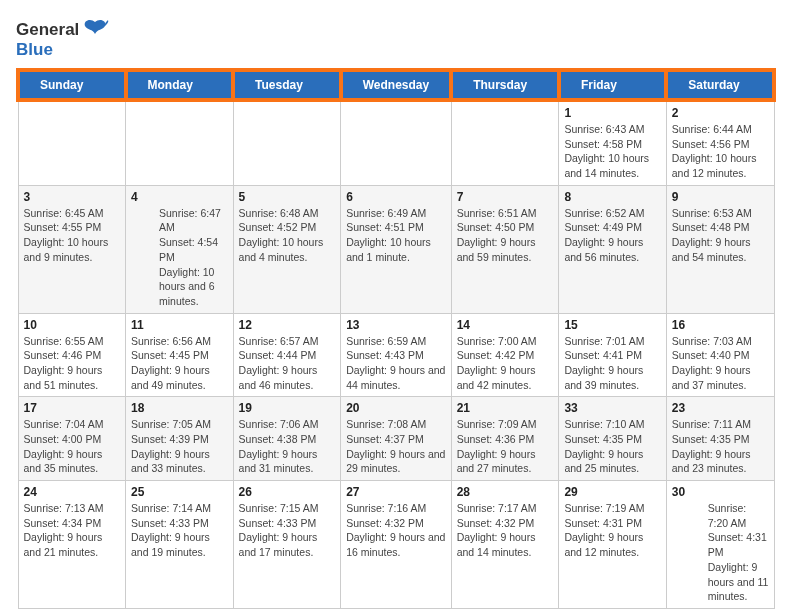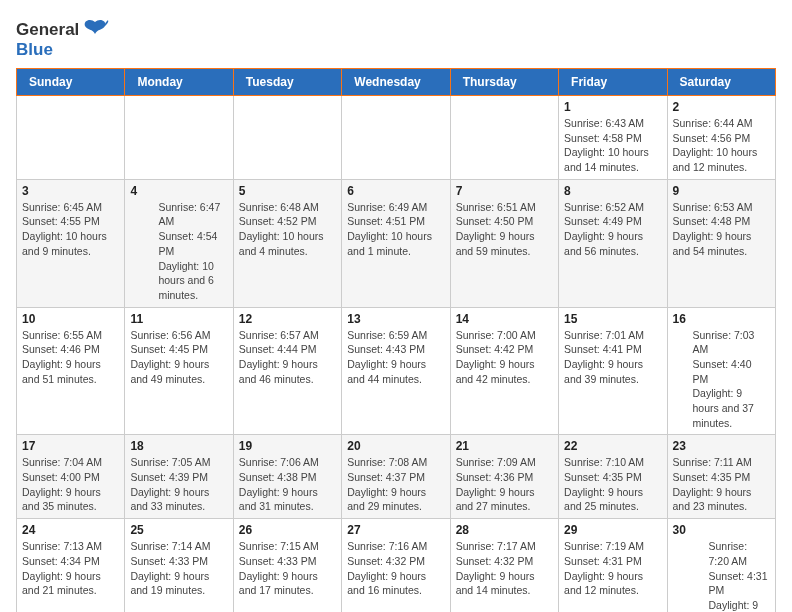--- a/index.html
+++ b/index.html
@@ -29,24 +29,24 @@
       color: #555;
     }
     .calendar {
       width: 100%;
       border-collapse: collapse;
       font-size: 11px;
     }
     .calendar thead tr th {
       background-color: #2a6ebb;
       color: #fff;
-      padding: 6px 12px;
+      padding: 6px 20px;
       text-align: left;
       font-size: 12px;
-      border: 1px solid #f97316;
+      border: 4px solid #f97316;
     }
     .calendar tbody tr td {
       border: 1px solid #ccc;
       vertical-align: top;
       padding: 4px 5px;
       width: calc(100% / 7);
       min-height: 80px;
       background: #fff;
     }
     .calendar tbody tr:nth-child(even) td {
@@ -205,21 +205,21 @@
 Daylight: 9 hours and 42 minutes.</div>
         </td>
         <td>
           <span class="day-number">15</span>
           <div class="day-info" style="white-space: pre-line;">Sunrise: 7:01 AM
 Sunset: 4:41 PM
 Daylight: 9 hours and 39 minutes.</div>
         </td>
         <td>
           <span class="day-number">16</span>
-          <div class="day-info" style="white-space: pre-line; margin-left: 20px;">Sunrise: 7:03 AM
+          <div class="day-info" style="white-space: pre-line;">Sunrise: 7:03 AM
 Sunset: 4:40 PM
 Daylight: 9 hours and 37 minutes.</div>
         </td>
       </tr>
       <tr>
         <td>
           <span class="day-number">17</span>
           <div class="day-info" style="white-space: pre-line;">Sunrise: 7:04 AM
 Sunset: 4:00 PM
 Daylight: 9 hours and 35 minutes.</div>
@@ -242,21 +242,21 @@
 Sunset: 4:37 PM
 Daylight: 9 hours and 29 minutes.</div>
         </td>
         <td>
           <span class="day-number">21</span>
           <div class="day-info" style="white-space: pre-line;">Sunrise: 7:09 AM
 Sunset: 4:36 PM
 Daylight: 9 hours and 27 minutes.</div>
         </td>
         <td>
-          <span class="day-number">22</span>
+          <span class="day-number">33</span>
           <div class="day-info" style="white-space: pre-line;">Sunrise: 7:10 AM
 Sunset: 4:35 PM
 Daylight: 9 hours and 25 minutes.</div>
         </td>
         <td>
           <span class="day-number">23</span>
           <div class="day-info" style="white-space: pre-line;">Sunrise: 7:11 AM
 Sunset: 4:35 PM
 Daylight: 9 hours and 23 minutes.</div>
         </td>

